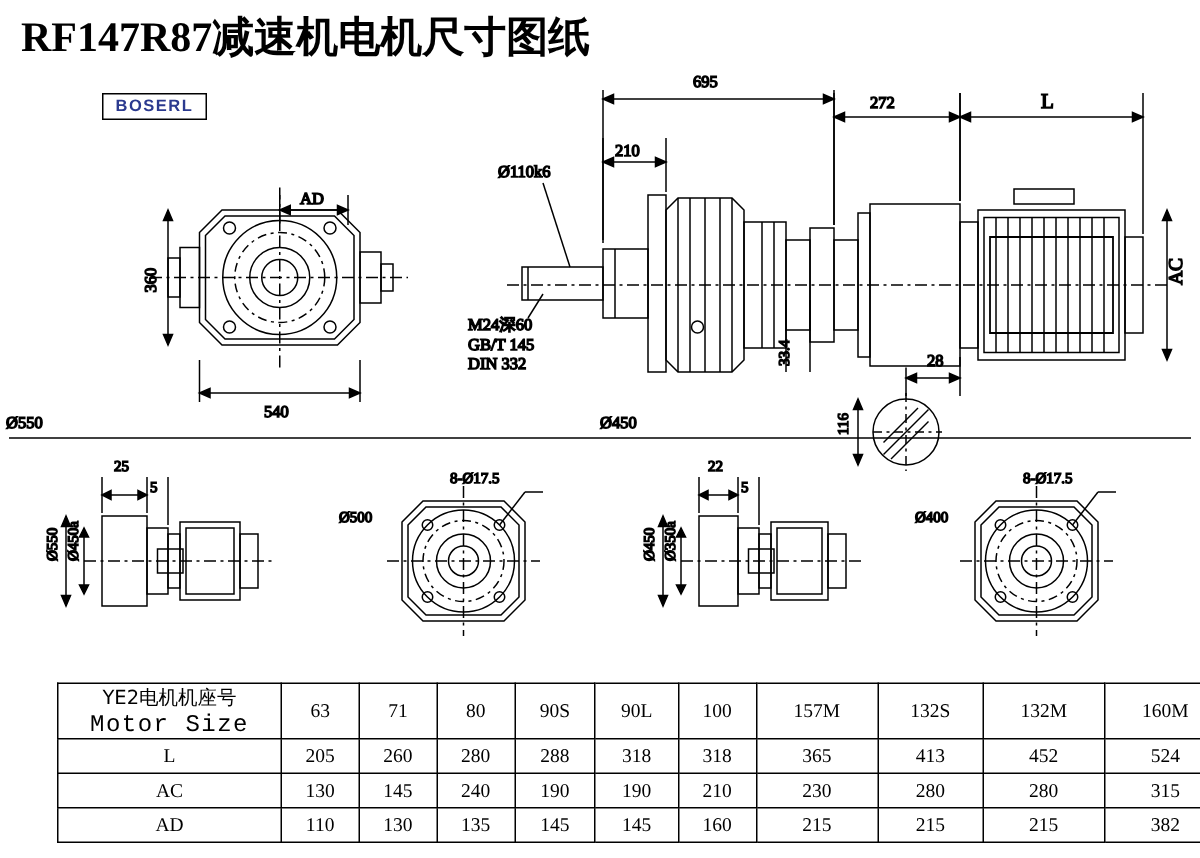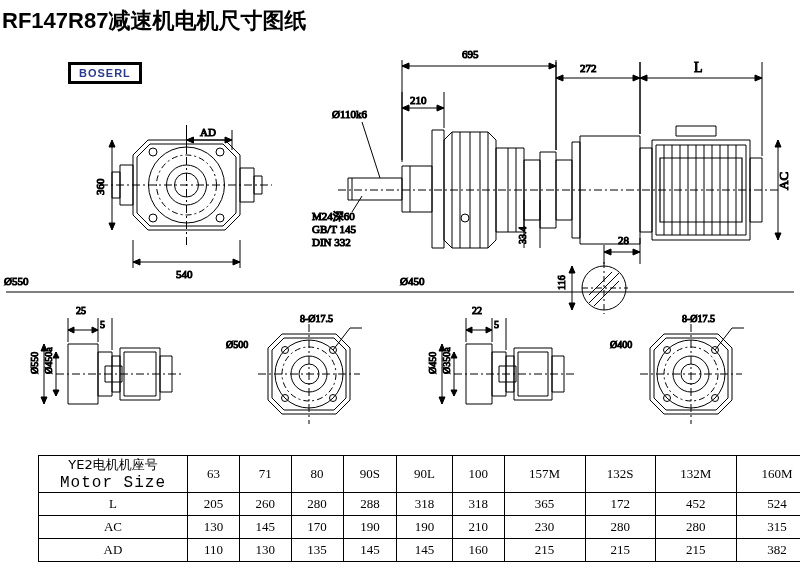--- a/index.html
+++ b/index.html
@@ -5,27 +5,27 @@
   html,body{margin:0;padding:0;}
   body{
     width:800px;height:572px;
     background:#ffffff;
     font-family:"Liberation Sans", sans-serif;
     color:#000;
     position:relative;
     overflow:hidden;
   }
   .title{
-    position:absolute;left:2px;top:6px;
-    font-size:22px;font-weight:bold;letter-spacing:0px;
-    font-family:Liberation Sans, sans-serif;
+    position:absolute;left:14px;top:6px;
+    font-size:28px;font-weight:bold;letter-spacing:0px;
+    font-family:Liberation Serif, serif;
   }
   .logo{
     position:absolute;left:68px;top:62px;
-    border:3px solid #000000;
+    border:1px solid #000000;
     color:#2b3a8f;
     font-size:11px;font-weight:bold;
     padding:2px 8px;
     letter-spacing:1px;
     background:#fff;
   }
   svg{position:absolute;left:0;top:0;}
   .lbl{font-family:"Liberation Serif",serif;font-size:11px;fill:#000;}
   .lbl-s{font-family:"Liberation Serif",serif;font-size:10px;fill:#000;}
   .tbl{
@@ -360,29 +360,29 @@
   </tr>
   <tr>
     <td class="rowhead">L</td>
     <td>205</td>
     <td>260</td>
     <td>280</td>
     <td>288</td>
     <td>318</td>
     <td>318</td>
     <td>365</td>
-    <td>172</td>
+    <td>413</td>
     <td>452</td>
     <td>524</td>
   </tr>
   <tr>
     <td class="rowhead">AC</td>
     <td>130</td>
     <td>145</td>
-    <td>170</td>
+    <td>240</td>
     <td>190</td>
     <td>190</td>
     <td>210</td>
     <td>230</td>
     <td>280</td>
     <td>280</td>
     <td>315</td>
   </tr>
   <tr>
     <td class="rowhead">AD</td>

